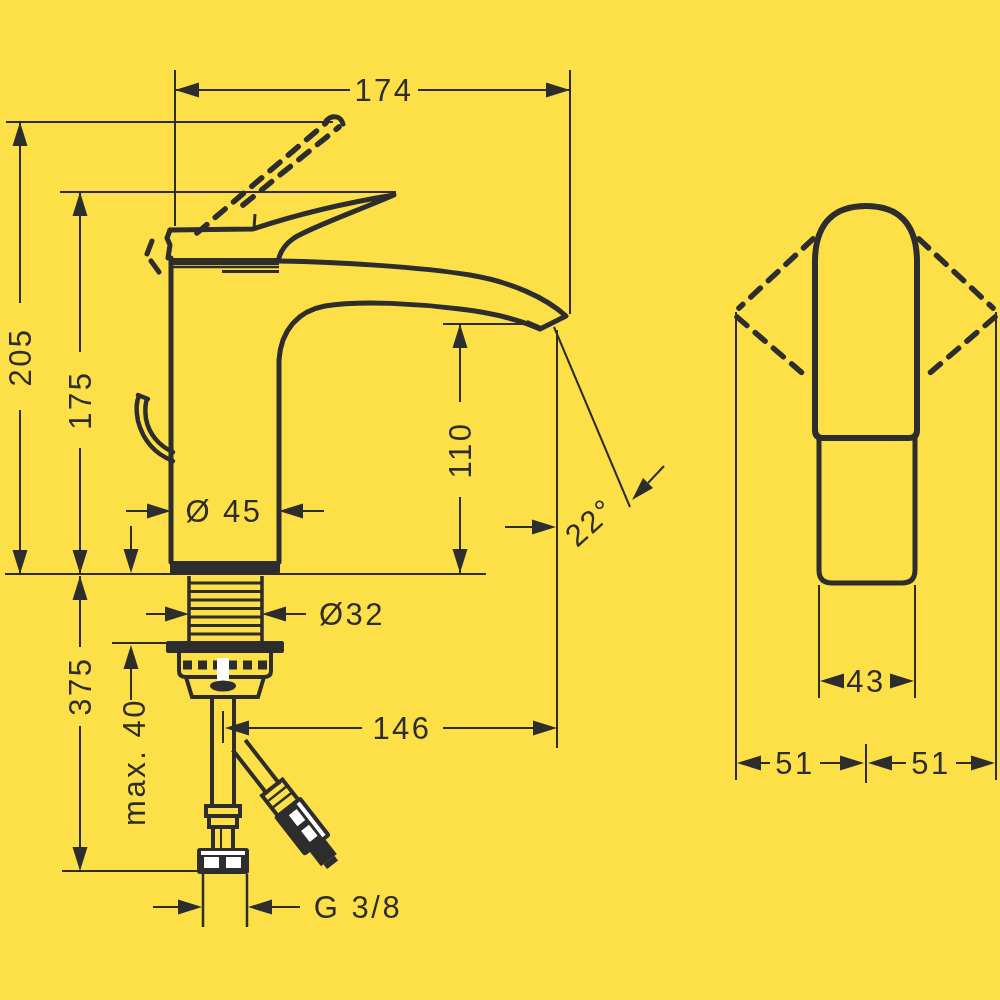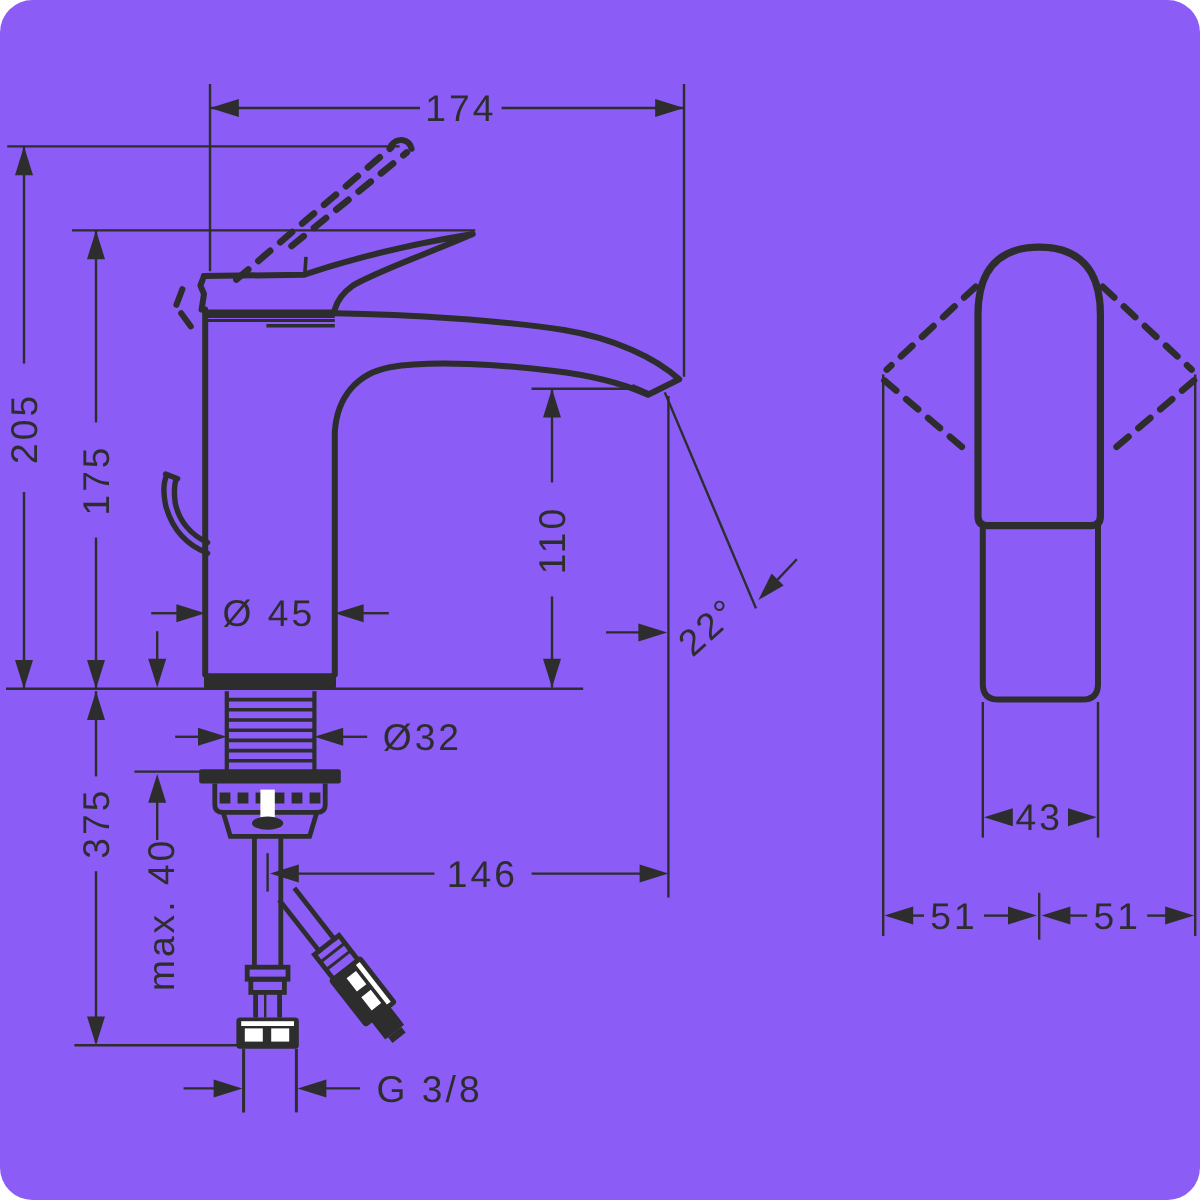--- a/index.html
+++ b/index.html
@@ -1,16 +1,16 @@
 <!DOCTYPE html>
 <html><head>
 <meta charset="utf-8">
 <style>
   html,body{margin:0;padding:0;background:#ffffff;}
-  .sheet{position:relative;width:1000px;height:1000px;background:#8b5cf6;overflow:hidden;border-radius:27px;}
+  .sheet{position:relative;width:1000px;height:1000px;background:#fde047;overflow:hidden;}
   svg{display:block;}
   .ln{stroke:#2d2d2d;fill:none;}
   .thin{stroke-width:2;}
   .thick{stroke-width:5;stroke-linecap:round;stroke-linejoin:round;}
   .xthick{stroke-width:6;stroke-linecap:round;stroke-linejoin:round;}
   .dash{stroke-width:5.5;stroke-linecap:round;stroke-dasharray:13 11;}
   .fillink{fill:#2d2d2d;stroke:none;}
   .fillwhite{fill:#ffffff;stroke:none;}
   text{font-family:"Liberation Sans", sans-serif;font-size:31px;fill:#2d2d2d;letter-spacing:2.5px;}
   .dimtxt{text-anchor:middle;}

